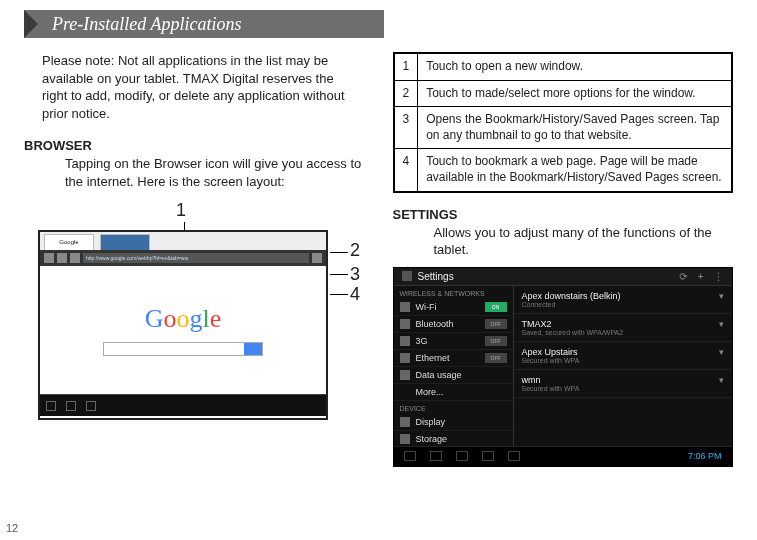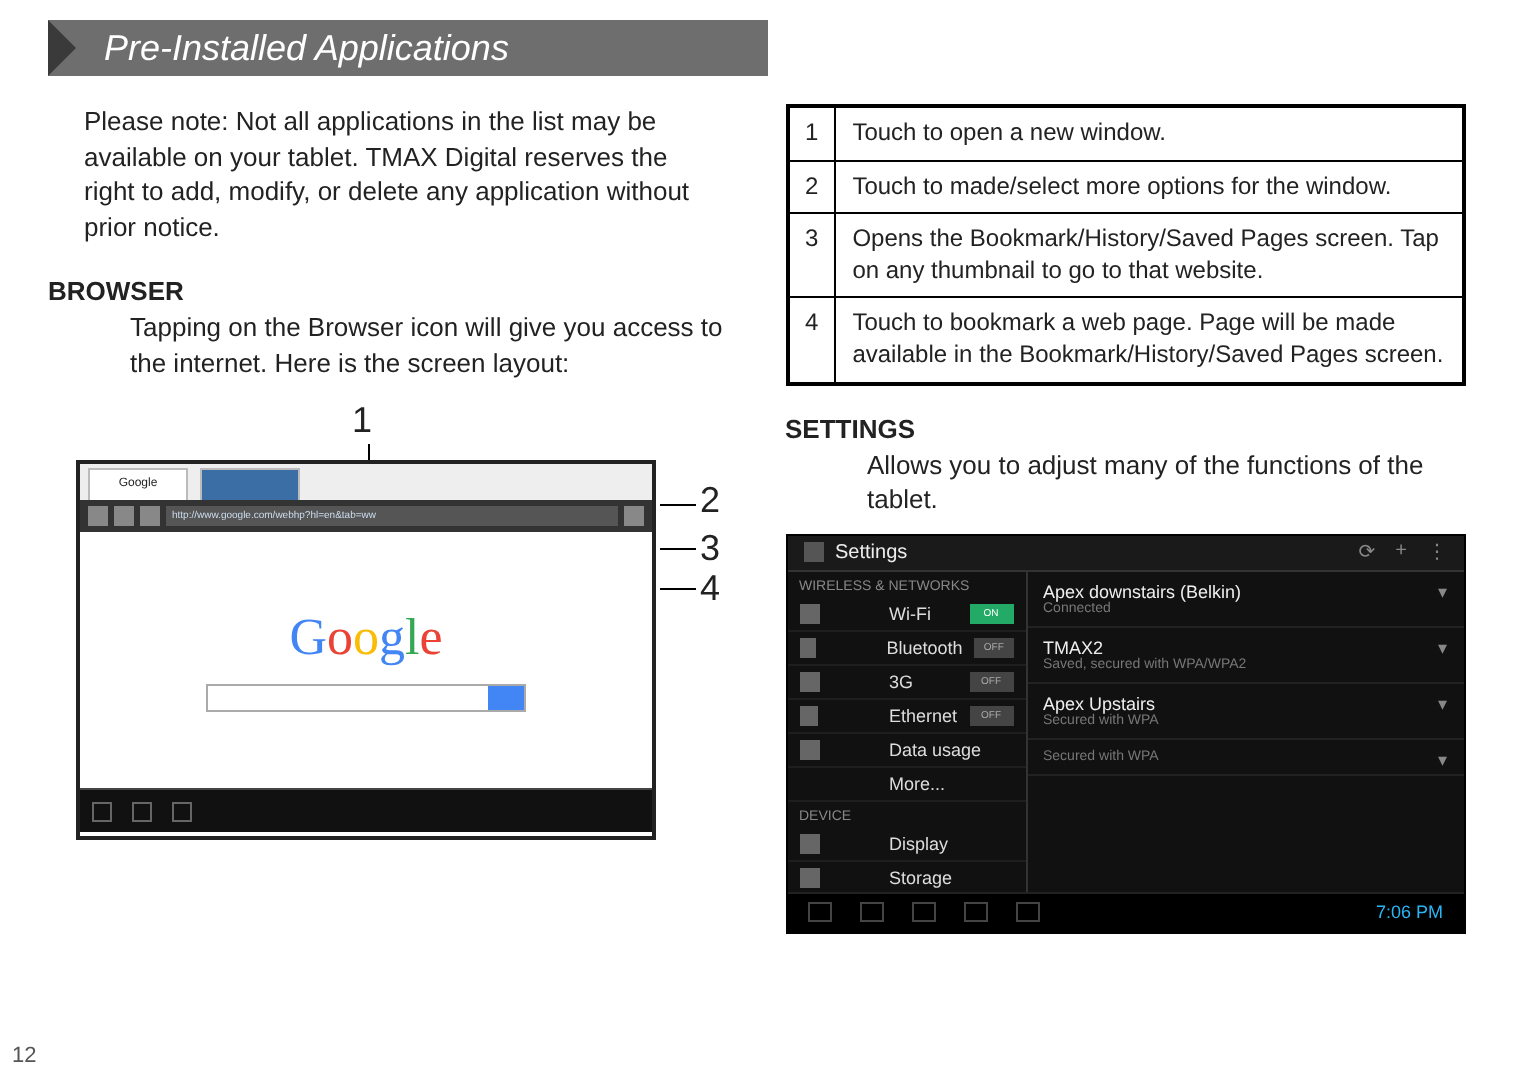--- a/index.html
+++ b/index.html
@@ -26,21 +26,21 @@
   .header-band::before{
     content:"";
     display:inline-block;
     width:0;height:0;
     border-top:14px solid transparent;
     border-bottom:14px solid transparent;
     border-left:14px solid #3a3a3a;
     position:absolute;
     left:24px;top:10px;
   }
-  .header-text { padding-left: 14px; position:relative; z-index:2;}
+  .header-text { padding-left: 14px; position:relative; z-index:2;font-family:Liberation Serif, serif;}
   .columns {
     display: flex;
     gap: 28px;
     padding: 14px 24px 0 24px;
   }
   .col { flex: 1 1 0; }
   .note {
     font-size: 13px;
     line-height: 1.35;
     margin: 0 16px 16px 18px;
@@ -115,21 +115,21 @@
   }
   .ss-top{height:18px;background:#1a1a1a;border-bottom:1px solid #333;display:flex;align-items:center;padding:0 8px;color:#eee;font-size:10px;}
   .ss-top .ico{width:10px;height:10px;background:#555;margin-right:6px;}
   .ss-top .r{margin-left:auto;display:flex;gap:10px;}
   .ss-top .r span{color:#888;}
   .ss-body{display:flex;height:160px;}
   .ss-left{width:120px;border-right:1px solid #333;}
   .ss-section{color:#888;font-size:7px;padding:4px 6px 2px;}
   .ss-item{display:flex;align-items:center;padding:3px 6px;gap:6px;border-bottom:1px solid #1e1e1e;}
   .ss-item .ic{width:10px;height:10px;background:#666;}
-  .ss-item .lbl{flex:1;color:#ddd;margin-left:29px;}
+  .ss-item .lbl{flex:1;color:#ddd;}
   .toggle{width:22px;height:10px;background:#444;font-size:5px;line-height:10px;text-align:center;color:#aaa;}
   .toggle.on{background:#2a6;color:#fff;}
   .ss-right{flex:1;}
   .ss-net{padding:5px 8px;border-bottom:1px solid #222;}
   .ss-net .name{color:#eee;}
   .ss-net .sub{color:#777;font-size:7px;}
   .ss-net .wifi{float:right;color:#888;}
   .ss-bot{position:absolute;bottom:0;left:0;right:0;height:20px;background:#000;border-top:1px solid #222;display:flex;align-items:center;gap:14px;padding:4px 10px;}
   .ss-bot .b{width:12px;height:10px;border:1px solid #444;}
   .ss-bot .time{margin-left:auto;color:#29b6f6;font-size:9px;}
@@ -276,20 +276,21 @@
               <div class="name">TMAX2</div>
               <div class="sub">Saved, secured with WPA/WPA2</div>
             </div>
           <div class="ss-net">
               <span class="wifi">▾</span>
               <div class="name">Apex Upstairs</div>
               <div class="sub">Secured with WPA</div>
             </div>
           <div class="ss-net">
               <span class="wifi">▾</span>
+              <div class="name">wmn</div>
               <div class="sub">Secured with WPA</div>
             </div>
         </div>
       </div>
       <div class="ss-bot">
         <div class="b"></div>
         <div class="b"></div>
         <div class="b"></div>
         <div class="b"></div>
         <div class="b"></div>

